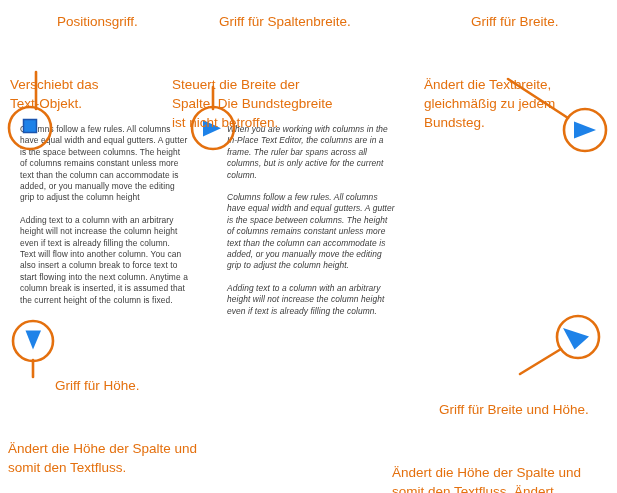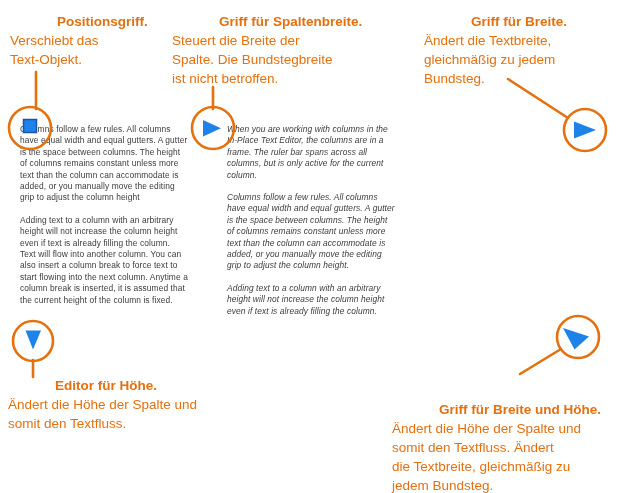--- a/index.html
+++ b/index.html
@@ -48,22 +48,22 @@
   .grip-tri { stroke: none; }
 
   
   .callout {
     position: absolute;
     z-index: 3;
     color: #e4700e;
     font-size: 13.5px;
     line-height: 19px;
   }
-  .callout-title { font-weight: 700; white-space: pre-line; padding-left: 47px; }
-  .callout-body  { font-weight: 400; white-space: pre-line; }
+  .callout-title { font-weight: 400; white-space: pre-line; padding-left: 47px; }
+  .callout-body  { font-weight: 400; white-space: pre-line; margin-top: 44px; }
   #callout-0 { left: 10px;  top: 12px;  width: 150px; }
   #callout-1 { left: 172px; top: 12px;  width: 200px; }
   #callout-2 { left: 424px; top: 12px;  width: 180px; }
   #callout-3 { left: 8px;   top: 376px; width: 230px; }
   #callout-4 { left: 392px; top: 400px; width: 225px; }
 </style>
 </head>
 <body>
 
 <div class="canvas">
@@ -110,21 +110,21 @@
 Spalte. Die Bundstegbreite
 ist nicht betroffen.</div>
   </div>
   <div class="callout" id="callout-2">
     <div class="callout-title">Griff für Breite.</div>
     <div class="callout-body">Ändert die Textbreite,
 gleichmäßig zu jedem
 Bundsteg.</div>
   </div>
   <div class="callout" id="callout-3">
-    <div class="callout-title">Editor für Höhe.</div>
+    <div class="callout-title">Griff für Höhe.</div>
     <div class="callout-body">Ändert die Höhe der Spalte und
 somit den Textfluss.</div>
   </div>
   <div class="callout" id="callout-4">
     <div class="callout-title">Griff für Breite und Höhe.</div>
     <div class="callout-body">Ändert die Höhe der Spalte und
 somit den Textfluss. Ändert
 die Textbreite, gleichmäßig zu
 jedem Bundsteg.</div>
   </div>

